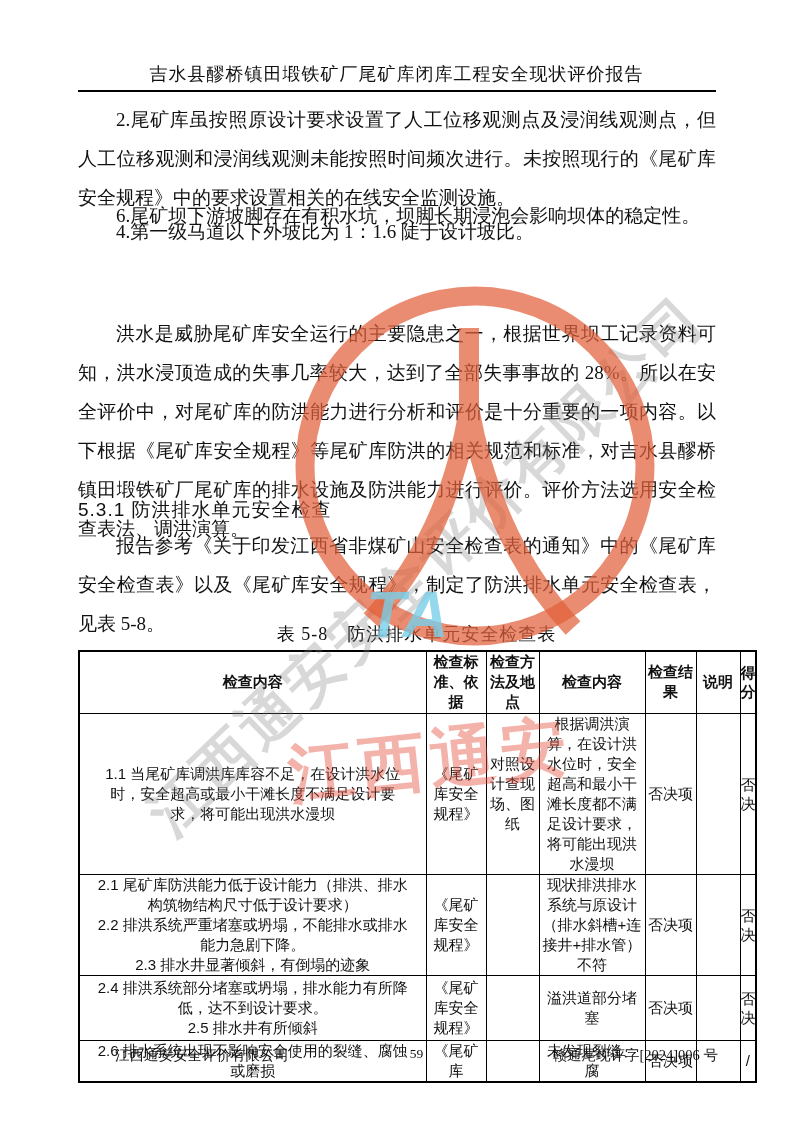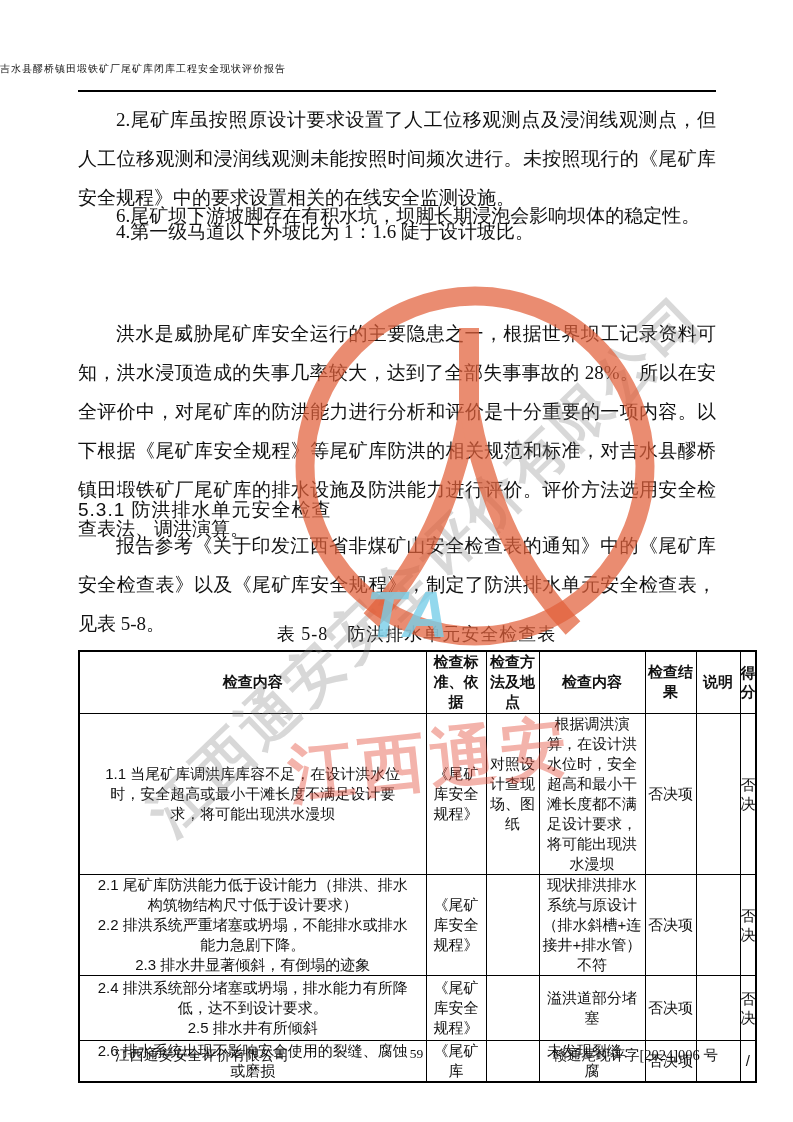--- a/index.html
+++ b/index.html
@@ -1,22 +1,22 @@
 <!DOCTYPE html>
 <html><head>
 <meta charset="utf-8">
 <style>
   html,body{margin:0;padding:0;background:#888;}
   .page{
     position:relative;width:793px;height:1122px;margin:0 auto;background:#ffffff;
     font-family:"Liberation Serif","DejaVu Serif",serif;color:#111;overflow:hidden;
   }
   
-  .hdr-title{position:absolute;top:62px;left:0;width:100%;
-    font-size:10px;letter-spacing:1px;}
+  .hdr-title{position:absolute;top:62px;left:0;width:100%;text-align:center;
+    font-size:18px;letter-spacing:1px;}
   .hdr-rule{position:absolute;top:90px;left:78px;width:638px;height:0;
     border-top:2px solid #000;}
   
   .body-p{position:absolute;left:78px;width:638px;margin:0;font-size:19px;
     line-height:39px;text-align:justify;text-indent:2em;}
   .p2{top:100px;}
   .p3{top:196px;}
   .p4{top:212px;}
   .h53{position:absolute;left:78px;top:261px;margin:0;font-size:22px;font-weight:bold;
     letter-spacing:2px;font-family:"Liberation Serif","DejaVu Serif",serif;}

